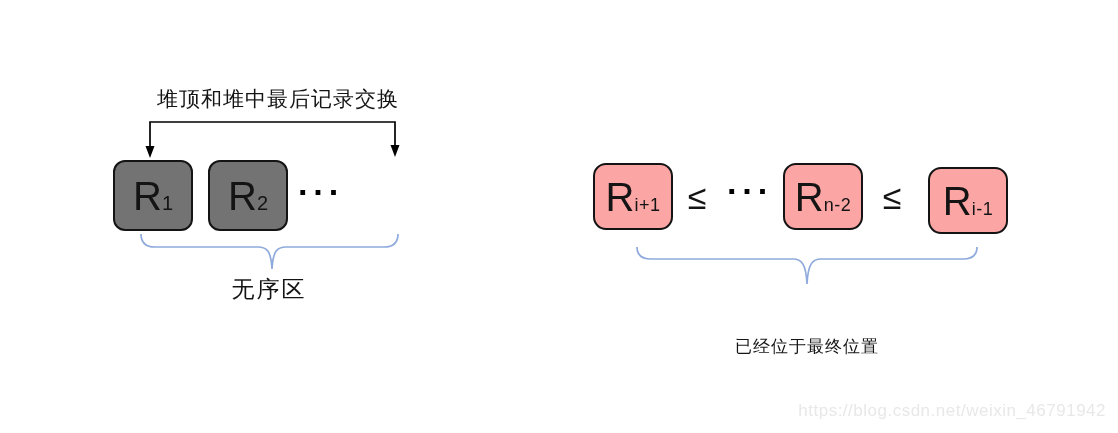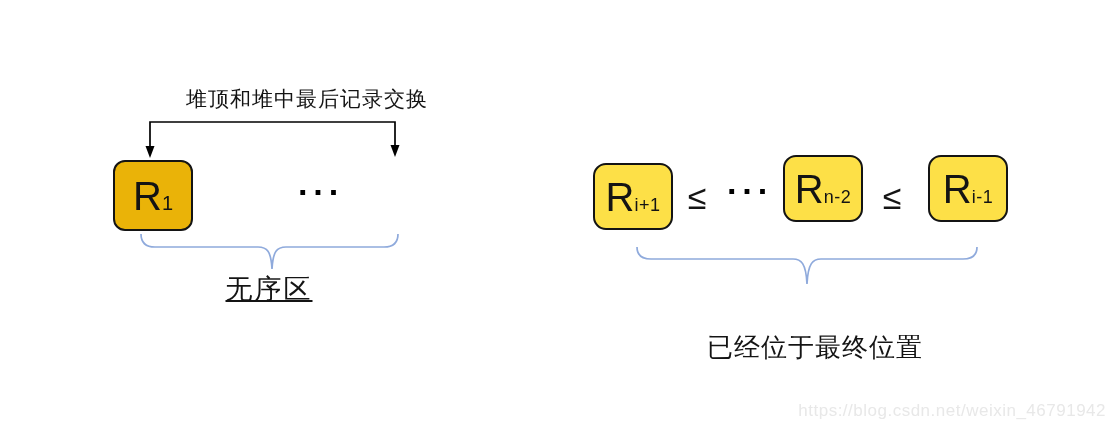--- a/index.html
+++ b/index.html
@@ -7,49 +7,49 @@
     position:relative;
     width:1118px;height:433px;
     background:#ffffff;
     overflow:hidden;
     font-family:"Liberation Sans","DejaVu Sans",sans-serif;
     color:#141414;
   }
   .layer{position:absolute;left:0;top:0;width:1118px;height:433px;}
   .swap-label{
     position:absolute;left:128px;top:87px;width:300px;
-    text-align:right;font-size:21px;line-height:24px;letter-spacing:1px;
+    text-align:center;font-size:21px;line-height:24px;letter-spacing:1px;
     color:#141414;white-space:nowrap;
   }
   .rbox{
     position:absolute;
     display:flex;align-items:center;justify-content:center;
     width:80px;height:71px;
     border:2px solid #141414;border-radius:12px;
-    background:#eab308;box-sizing:border-box;
+    background:#737373;box-sizing:border-box;
   }
-  .rbox.gray{background:#fde047;height:67px;border-radius:13px;}
+  .rbox.gray{background:#fca5a5;height:67px;border-radius:13px;}
   .rbox .t{line-height:1;white-space:nowrap;}
   .rbox .main{font-size:40px;}
   .rbox .sub{font-size:20px;}
   .rbox.gray .sub{font-size:18px;letter-spacing:0.5px;}
   .dots{
     position:absolute;width:50px;height:60px;
     display:flex;align-items:center;justify-content:center;
     font-size:34px;font-weight:700;letter-spacing:4px;color:#000000;
   }
   .leq{
     position:absolute;width:44px;height:50px;
     display:flex;align-items:center;justify-content:center;
     font-size:34px;color:#141414;
   }
   .lbl{position:absolute;text-align:center;white-space:nowrap;color:#141414;}
-  .lbl-lg{font-size:27px;letter-spacing:2px;line-height:28px;text-decoration:underline;}
+  .lbl-lg{font-size:23px;letter-spacing:2px;line-height:28px;}
   .lbl-md{font-size:24px;letter-spacing:2px;line-height:28px;}
-  .lbl-sm{font-size:26px;letter-spacing:1px;line-height:24px;text-align:center;}
+  .lbl-sm{font-size:17px;letter-spacing:1px;line-height:24px;text-align:center;}
   .watermark{
     position:absolute;top:401px;right:12px;
     font-size:17px;letter-spacing:0.5px;color:#e8e8e8;
   }
   svg .stroke-line{fill:none;stroke-width:1.7px;}
 </style>
 </head>
 <body>
 
 <div class="canvas">
@@ -63,34 +63,37 @@
     <path class="stroke-line" d="M141,234 C141,243 146,247 155,247 L258,247 C267,247 271,251 272,269 C273,251 277,247 286,247 L384,247 C393,247 398,243 398,234" fill="none" stroke="#8faadc"></path>
 
     <path class="stroke-line" d="M637,247 C637,255 642,259 651,259 L793,259 C801,259 806,263 807,284 C808,263 813,259 821,259 L963,259 C972,259 977,255 977,247" fill="none" stroke="#8faadc"></path>
   </svg>
 
   <div class="swap-label">堆顶和堆中最后记录交换</div>
 
   <div class="rbox" style="left:113px;top:160px;">
     <span class="t"><span class="main">R</span><span class="sub">1</span></span>
   </div>
+  <div class="rbox" style="left:208px;top:160px;">
+    <span class="t"><span class="main">R</span><span class="sub">2</span></span>
+  </div>
   <div class="dots" style="left:296px;top:162px;">···</div>
 
   <div class="lbl lbl-lg" style="left:169px;top:275px;width:200px;">无序区</div>
 
   <div class="rbox gray" style="left:593px;top:163px;">
     <span class="t"><span class="main">R</span><span class="sub">i+1</span></span>
   </div>
   <div class="leq" style="left:675px;top:172px;">≤</div>
   <div class="dots" style="left:725px;top:161px;">···</div>
-  <div class="rbox gray" style="left:783px;top:155px;">
+  <div class="rbox gray" style="left:783px;top:163px;">
     <span class="t"><span class="main">R</span><span class="sub">n-2</span></span>
   </div>
   <div class="leq" style="left:870px;top:172px;">≤</div>
-  <div class="rbox gray" style="left:928px;top:155px;">
+  <div class="rbox gray" style="left:928px;top:167px;">
     <span class="t"><span class="main">R</span><span class="sub">i-1</span></span>
   </div>
 
   <div class="lbl lbl-sm" style="left:707px;top:335px;width:200px;">已经位于最终位置</div>
 
   <div class="watermark">https://blog.csdn.net/weixin_46791942</div>
 
 </div>
 
 </body></html>

